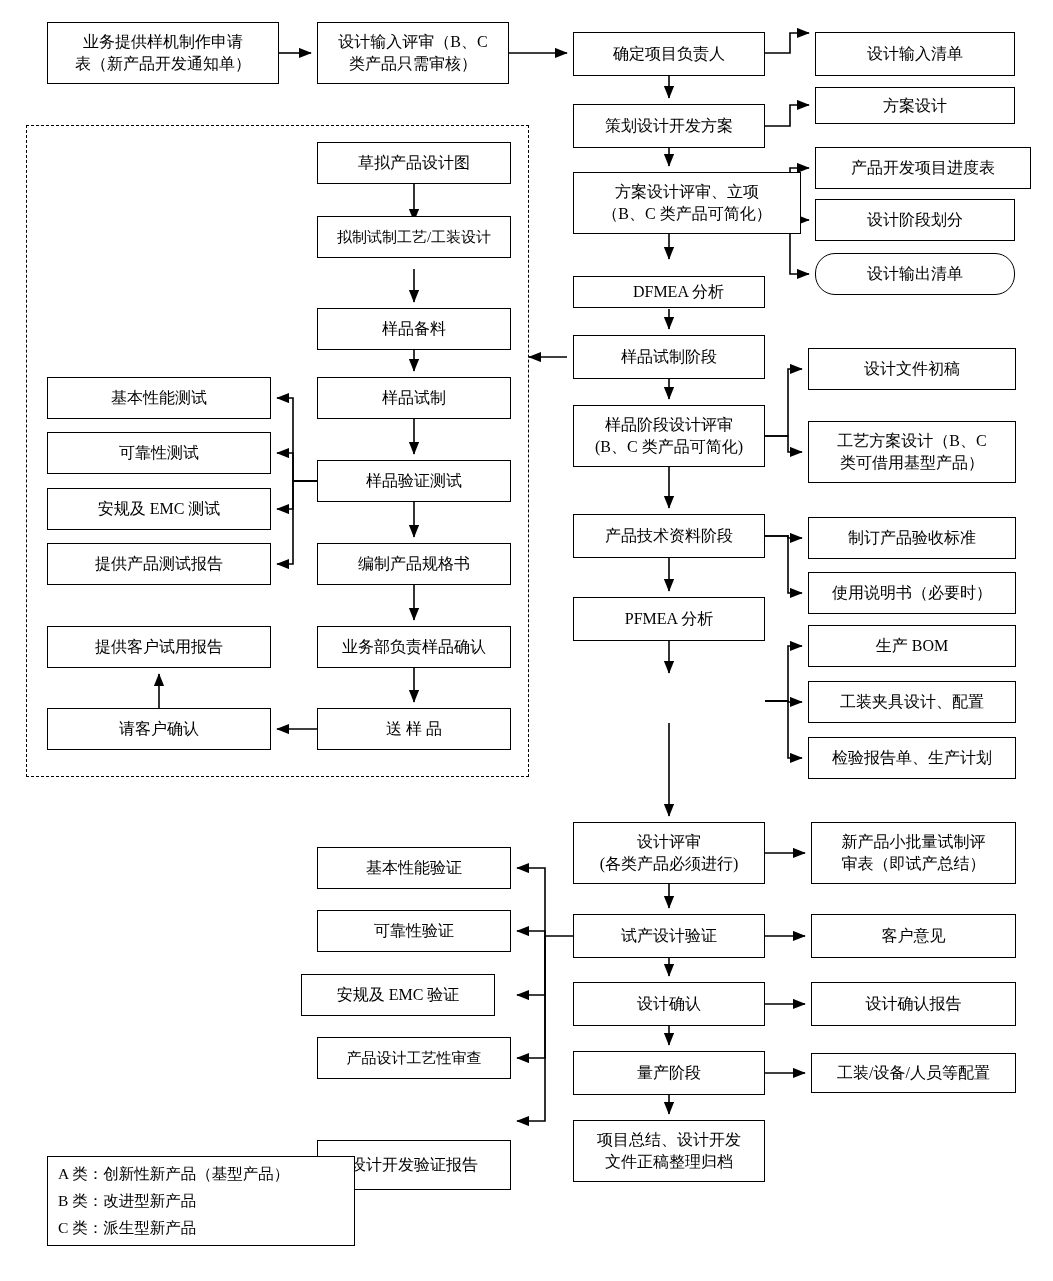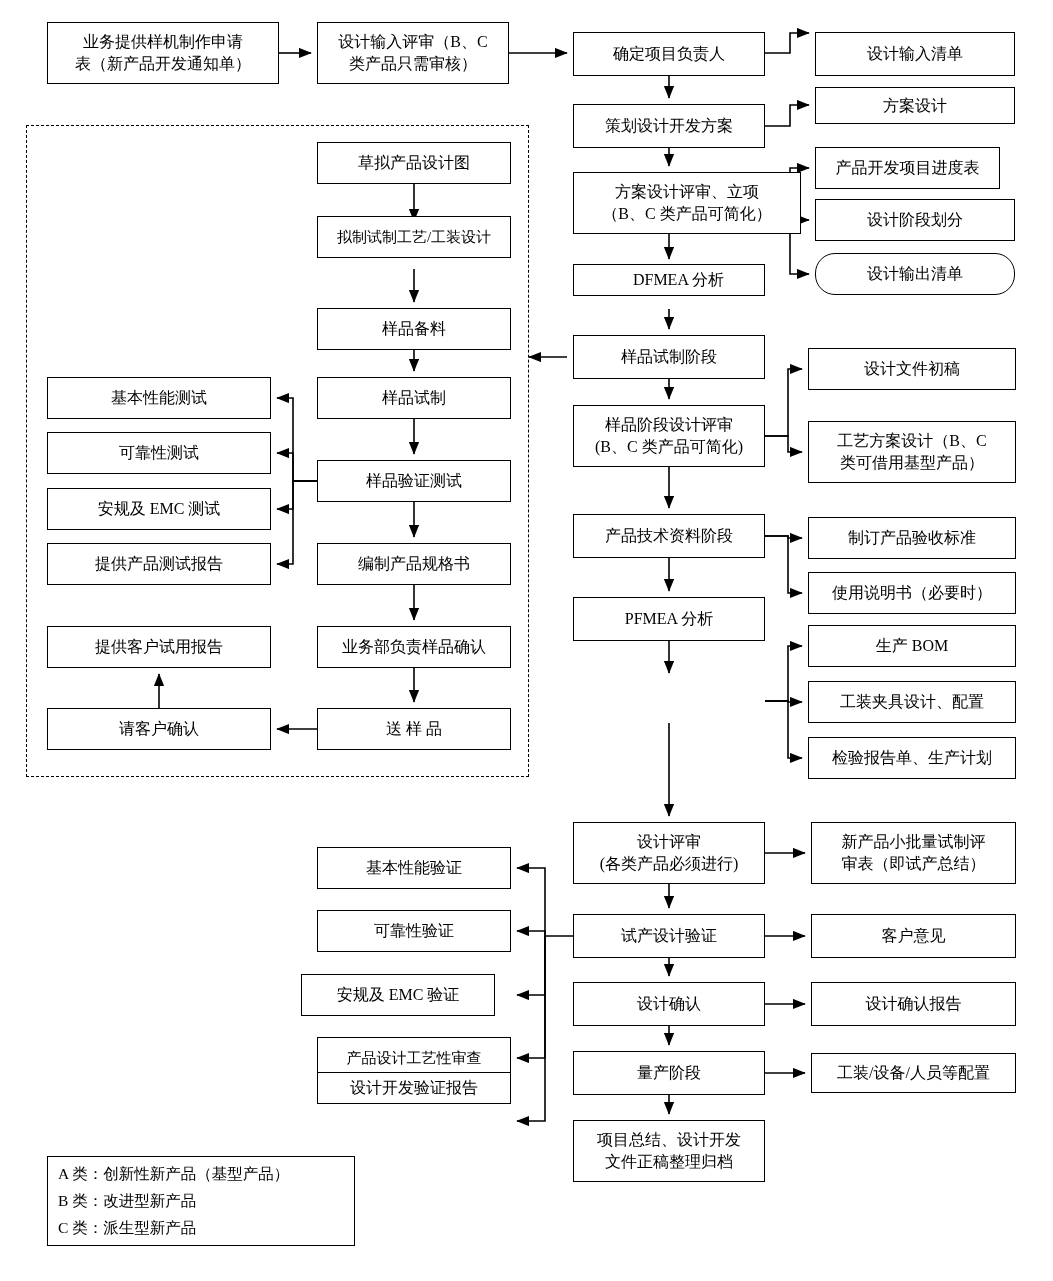--- a/index.html
+++ b/index.html
@@ -143,24 +143,24 @@
   <div class="box" style="left:47px; top:22px; width:232px; height:62px;">业务提供样机制作申请
 表（新产品开发通知单）</div>
   <div class="box" style="left:317px; top:22px; width:192px; height:62px;">设计输入评审（B、C
 类产品只需审核）</div>
   <div class="box" style="left:573px; top:32px; width:192px; height:44px;">确定项目负责人</div>
   <div class="box" style="left:815px; top:32px; width:200px; height:44px;">设计输入清单</div>
   <div class="box" style="left:573px; top:104px; width:192px; height:44px;">策划设计开发方案</div>
   <div class="box" style="left:815px; top:87px; width:200px; height:37px;">方案设计</div>
   <div class="box" style="left:573px; top:172px; width:228px; height:62px;">方案设计评审、立项
 （B、C 类产品可简化）</div>
-  <div class="box" style="left:815px; top:147px; width:185px; height:42px;">产品开发项目进度表</div>
+  <div class="box" style="left:815px; top:147px; width:216px; height:42px;">产品开发项目进度表</div>
   <div class="box" style="left:815px; top:199px; width:200px; height:42px;">设计阶段划分</div>
   <div class="box" style="left:815px; top:253px; width:200px; height:42px;border-radius:20px;">设计输出清单</div>
-  <div class="box" style="left:573px; top:264px; width:192px; height:32px;padding-left:23px;">DFMEA 分析</div>
+  <div class="box" style="left:573px; top:276px; width:192px; height:32px;padding-left:23px;">DFMEA 分析</div>
   <div class="box" style="left:573px; top:335px; width:192px; height:44px;">样品试制阶段</div>
   <div class="box" style="left:808px; top:348px; width:208px; height:42px;">设计文件初稿</div>
   <div class="box" style="left:573px; top:405px; width:192px; height:62px;">样品阶段设计评审
 (B、C 类产品可简化)</div>
   <div class="box" style="left:808px; top:421px; width:208px; height:62px;">工艺方案设计（B、C
 类可借用基型产品）</div>
   <div class="box" style="left:573px; top:514px; width:192px; height:44px;">产品技术资料阶段</div>
   <div class="box" style="left:808px; top:517px; width:208px; height:42px;">制订产品验收标准</div>
   <div class="box" style="left:808px; top:572px; width:208px; height:42px;">使用说明书（必要时）</div>
   <div class="box" style="left:573px; top:597px; width:192px; height:44px;">PFMEA 分析</div>
@@ -193,19 +193,19 @@
   <div class="box" style="left:47px; top:432px; width:224px; height:42px;">可靠性测试</div>
   <div class="box" style="left:47px; top:488px; width:224px; height:42px;">安规及 EMC 测试</div>
   <div class="box" style="left:47px; top:543px; width:224px; height:42px;">提供产品测试报告</div>
   <div class="box" style="left:47px; top:626px; width:224px; height:42px;">提供客户试用报告</div>
   <div class="box" style="left:47px; top:708px; width:224px; height:42px;">请客户确认</div>
 
   <div class="box" style="left:317px; top:847px; width:194px; height:42px;">基本性能验证</div>
   <div class="box" style="left:317px; top:910px; width:194px; height:42px;">可靠性验证</div>
   <div class="box" style="left:301px; top:974px; width:194px; height:42px;">安规及 EMC 验证</div>
   <div class="box" style="left:317px; top:1037px; width:194px; height:42px; font-size:15px;">产品设计工艺性审查</div>
-  <div class="box" style="left:317px; top:1072px; width:194px; height:32px;">设计开发验证报告</div>
+  <div class="box" style="left:317px; top:1140px; width:194px; height:50px;">设计开发验证报告</div>
 
   <div class="legend" style="left:47px; top:1156px; width:308px; height:90px;">A 类：创新性新产品（基型产品）
 B 类：改进型新产品
 C 类：派生型新产品</div>
 
 </div>
 
 </body></html>

